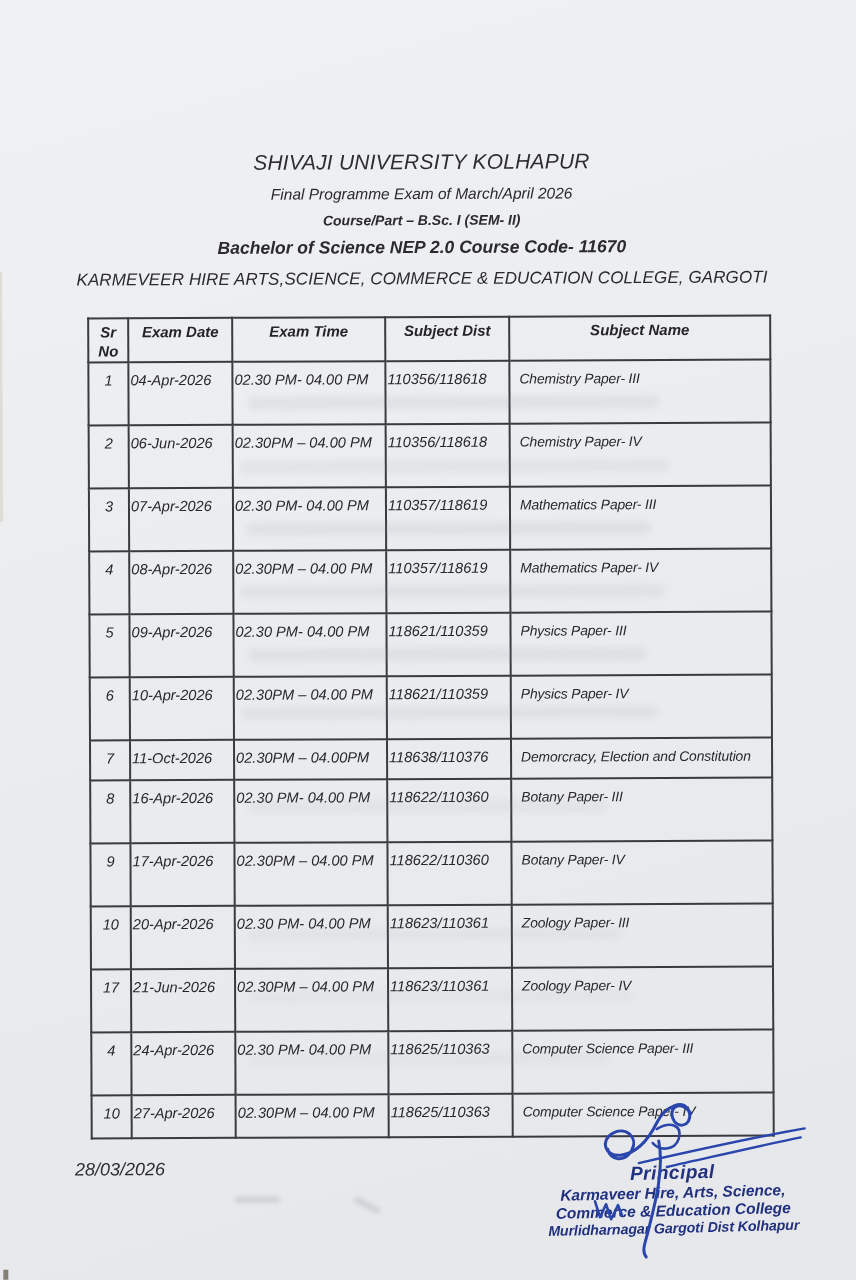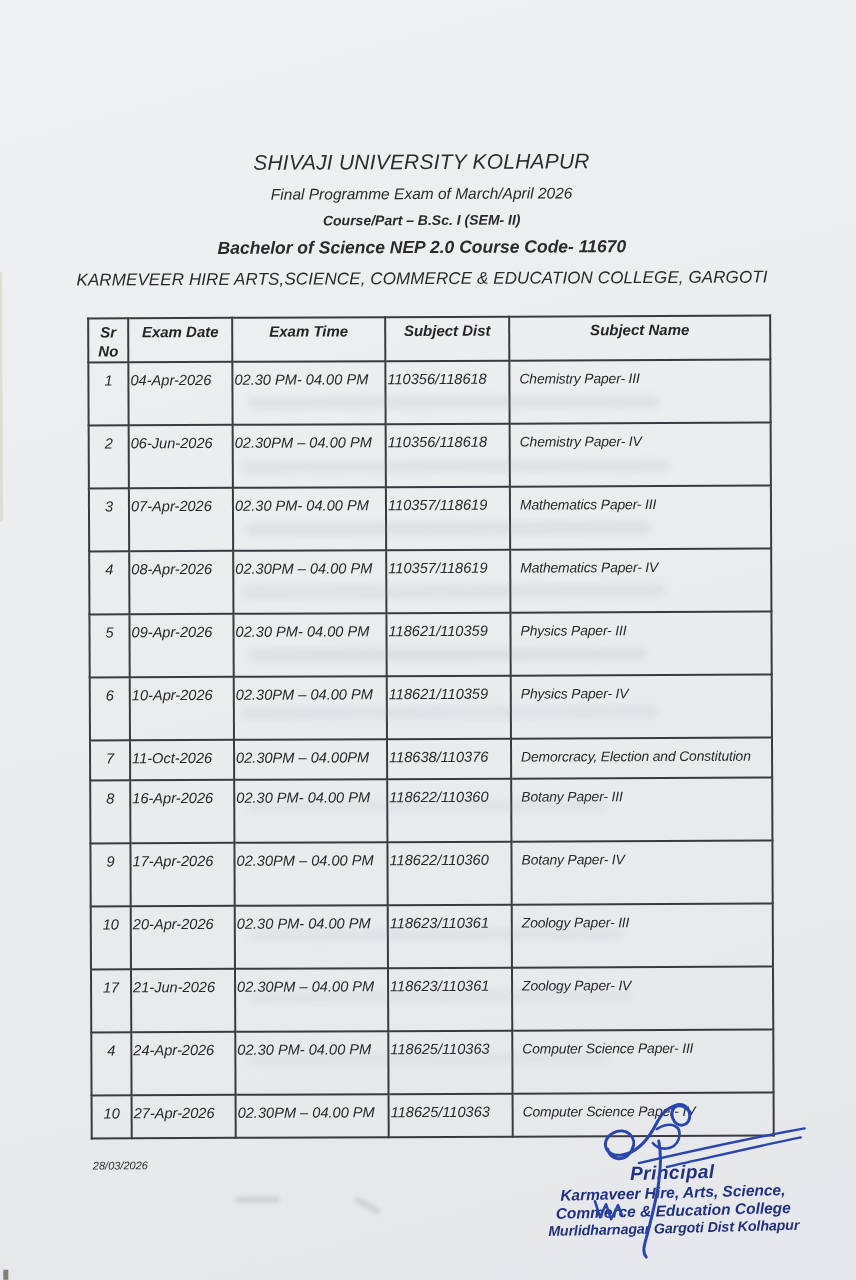--- a/index.html
+++ b/index.html
@@ -35,21 +35,21 @@
   tr.short td{height:28px;}
   tr.short2 td{height:31px;}
   td.c0{text-align:center;}
   td.c1,td.c2,td.c3{text-align:left;white-space:nowrap;}
   td.c4{text-align:left;padding-left:9px;font-size:13.9px;letter-spacing:-0.15px;white-space:nowrap;}
 
   
   .ghost{position:absolute;height:13px;border-radius:6px;background:#8d939e;filter:blur(3px);}
 
   
-  .issue-date{position:absolute;left:90px;top:1158px;font-size:11px;color:#2c2c31;}
+  .issue-date{position:absolute;left:72px;top:1158px;font-size:18px;color:#2c2c31;}
   .stamp{
     position:absolute;left:500px;top:1163px;width:340px;text-align:center;
     color:#21307f;transform:rotate(-1.2deg);font-weight:bold;line-height:1.16;
   }
   .stamp .s-title{font-size:19px;letter-spacing:.5px;}
   .stamp .s-l{font-size:15.5px;}
   .stamp .s-l3{font-size:14.2px;letter-spacing:-0.1px;}
   .sig{position:absolute;left:570px;top:1100px;width:260px;height:165px;}
 
   .smudge{position:absolute;height:6px;border-radius:3px;background:#b9bcc2;filter:blur(2px);opacity:.55;}

